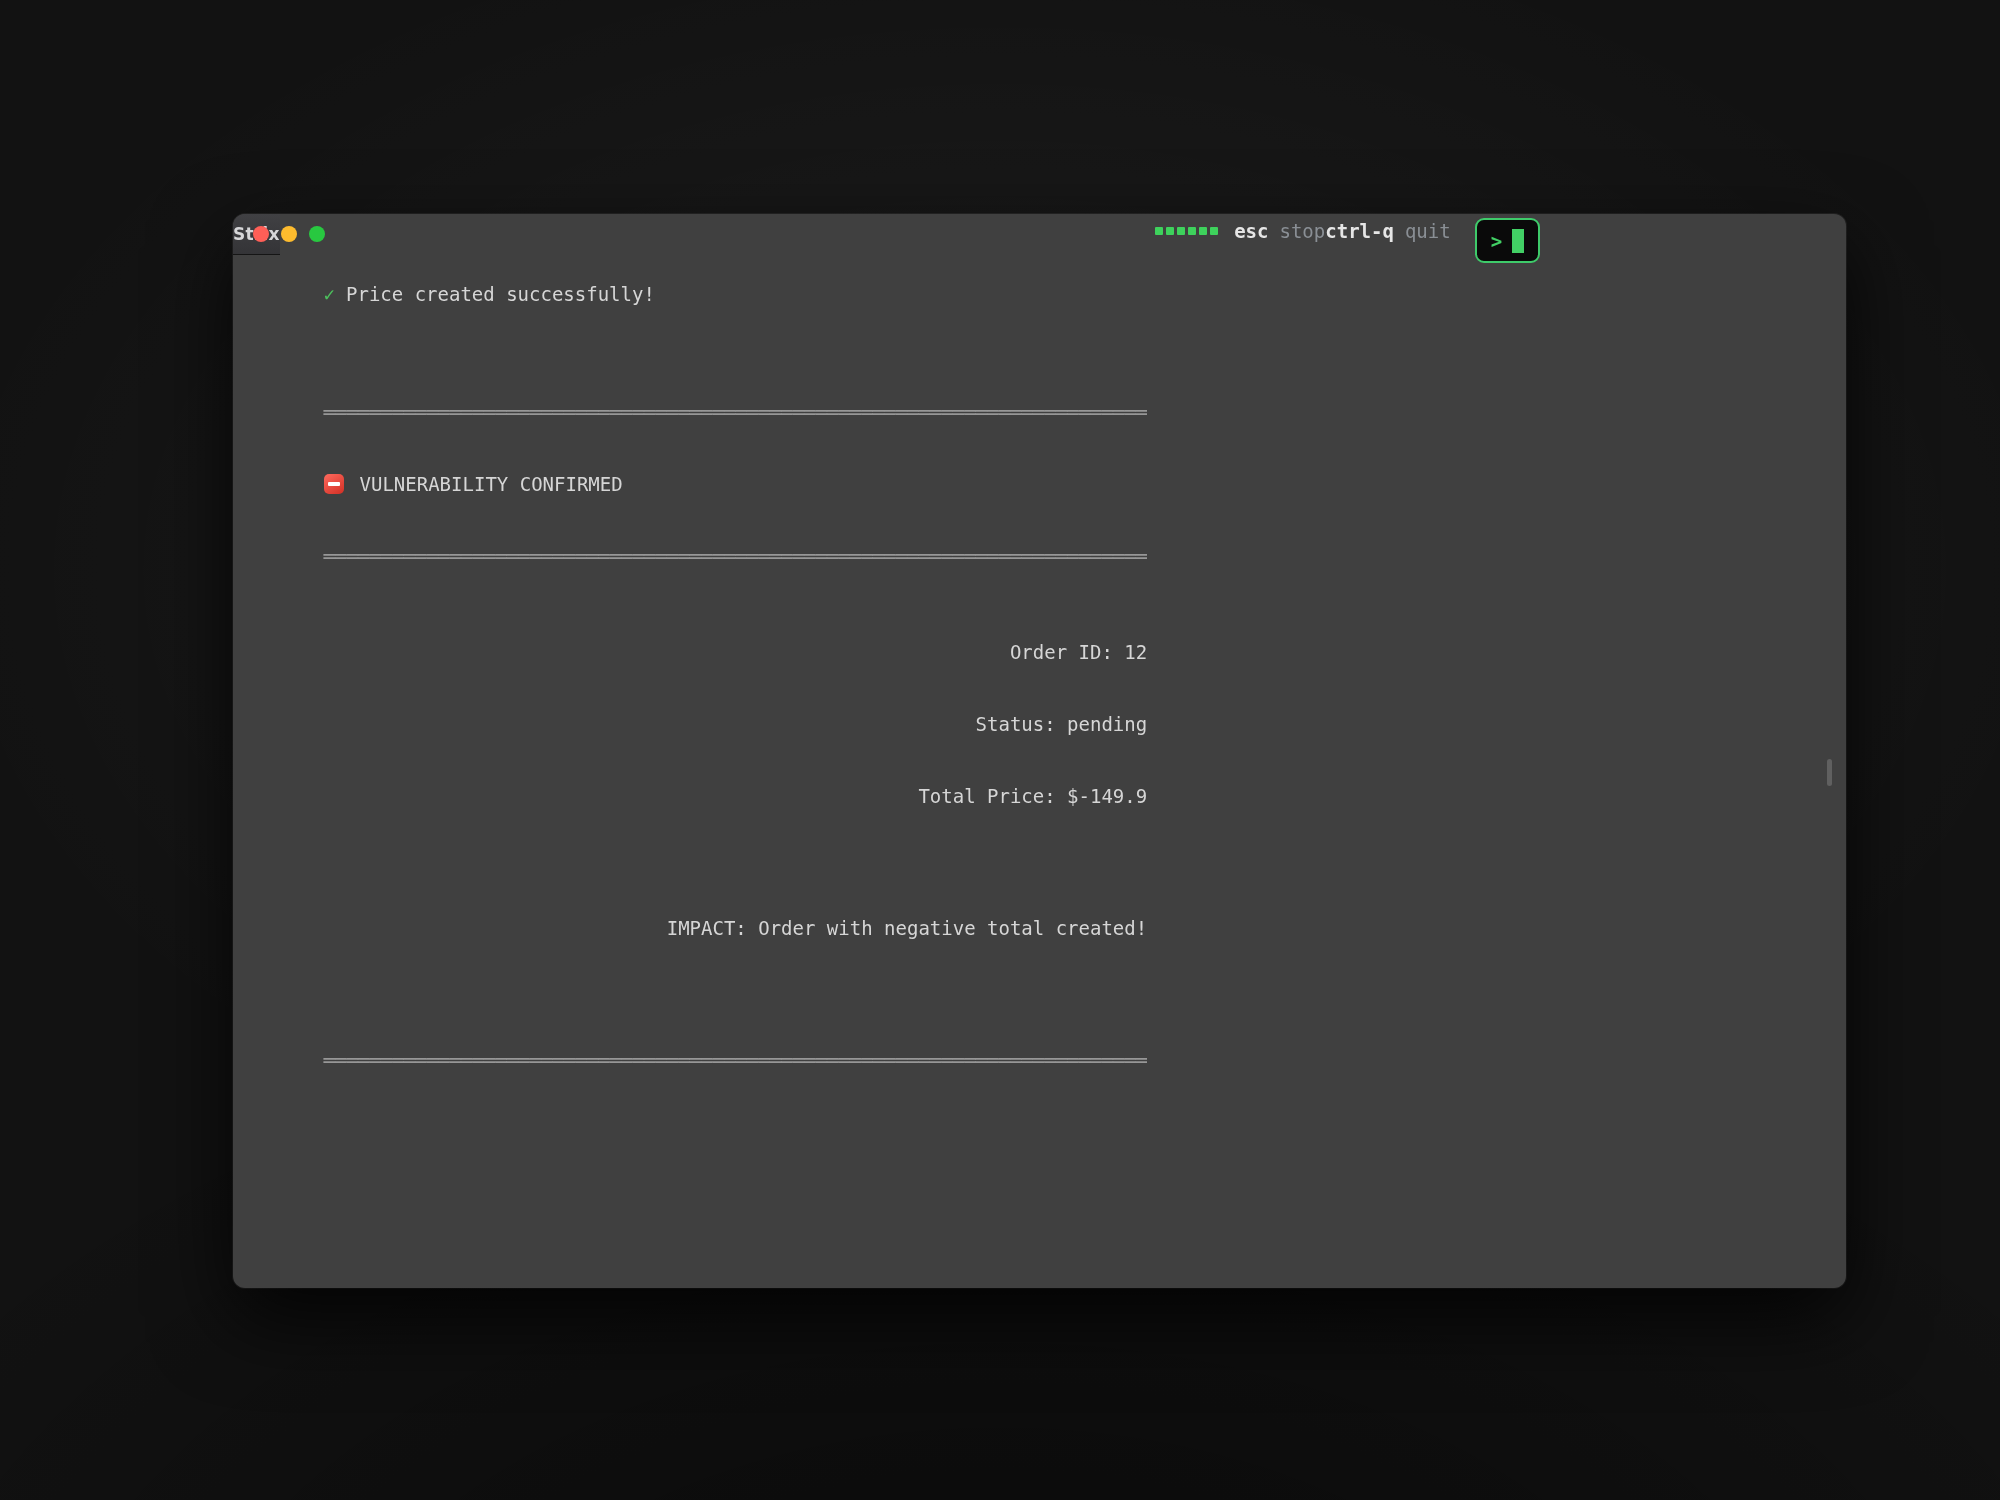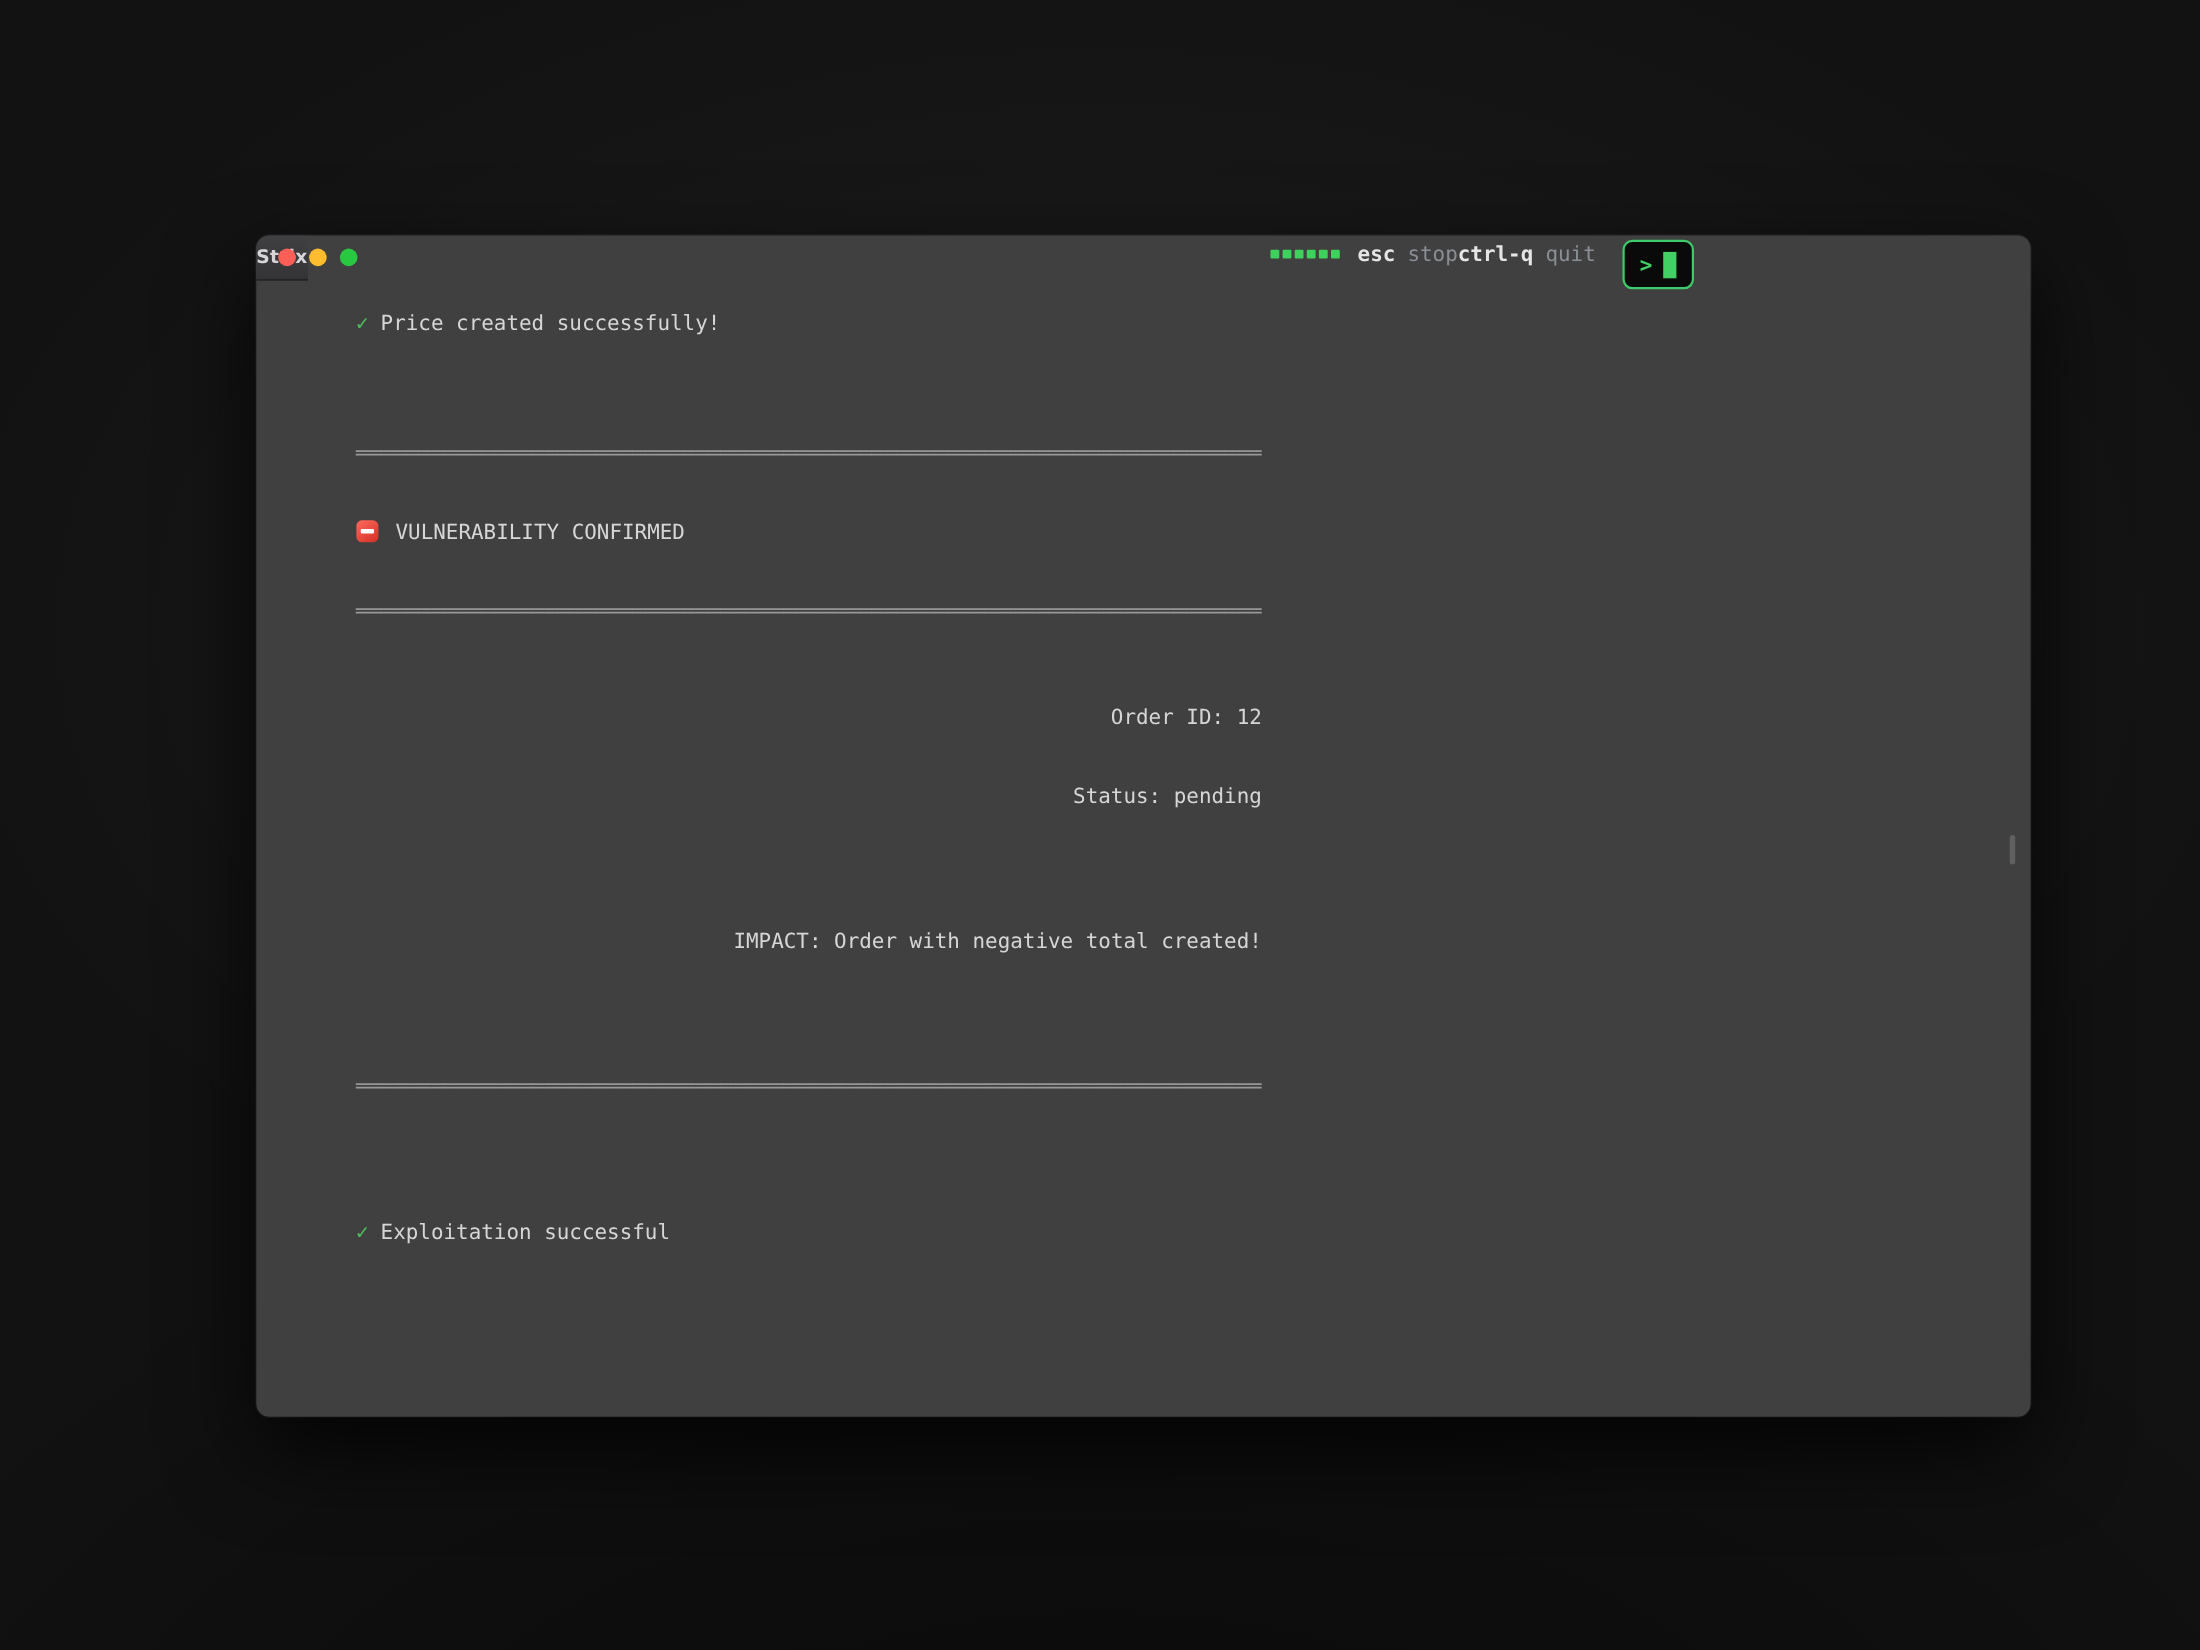--- a/index.html
+++ b/index.html
@@ -98,20 +98,21 @@
   <div class="content">
     <div class="topblock">
       <div class="line"><span class="check">✓</span><span>Price created successfully!</span></div>
 
       <div class="line divider mt22">════════════════════════════════════════════════════════════════════════</div>
       <div class="line"><span class="alert-icon"></span><span>VULNERABILITY CONFIRMED</span></div>
       <div class="line divider">════════════════════════════════════════════════════════════════════════</div>
 
       <div class="line indent">Order ID: 12</div>
       <div class="line indent">Status: pending</div>
+      <div class="line indent">Total Price: $-149.9</div>
 
       <div class="line indent mt24">IMPACT: Order with negative total created!</div>
 
       <div class="line divider mt24">════════════════════════════════════════════════════════════════════════</div>
 
       <div class="line mt24"><span class="check">✓</span><span>Exploitation successful</span></div>
     </div>
 
   </div>
 

